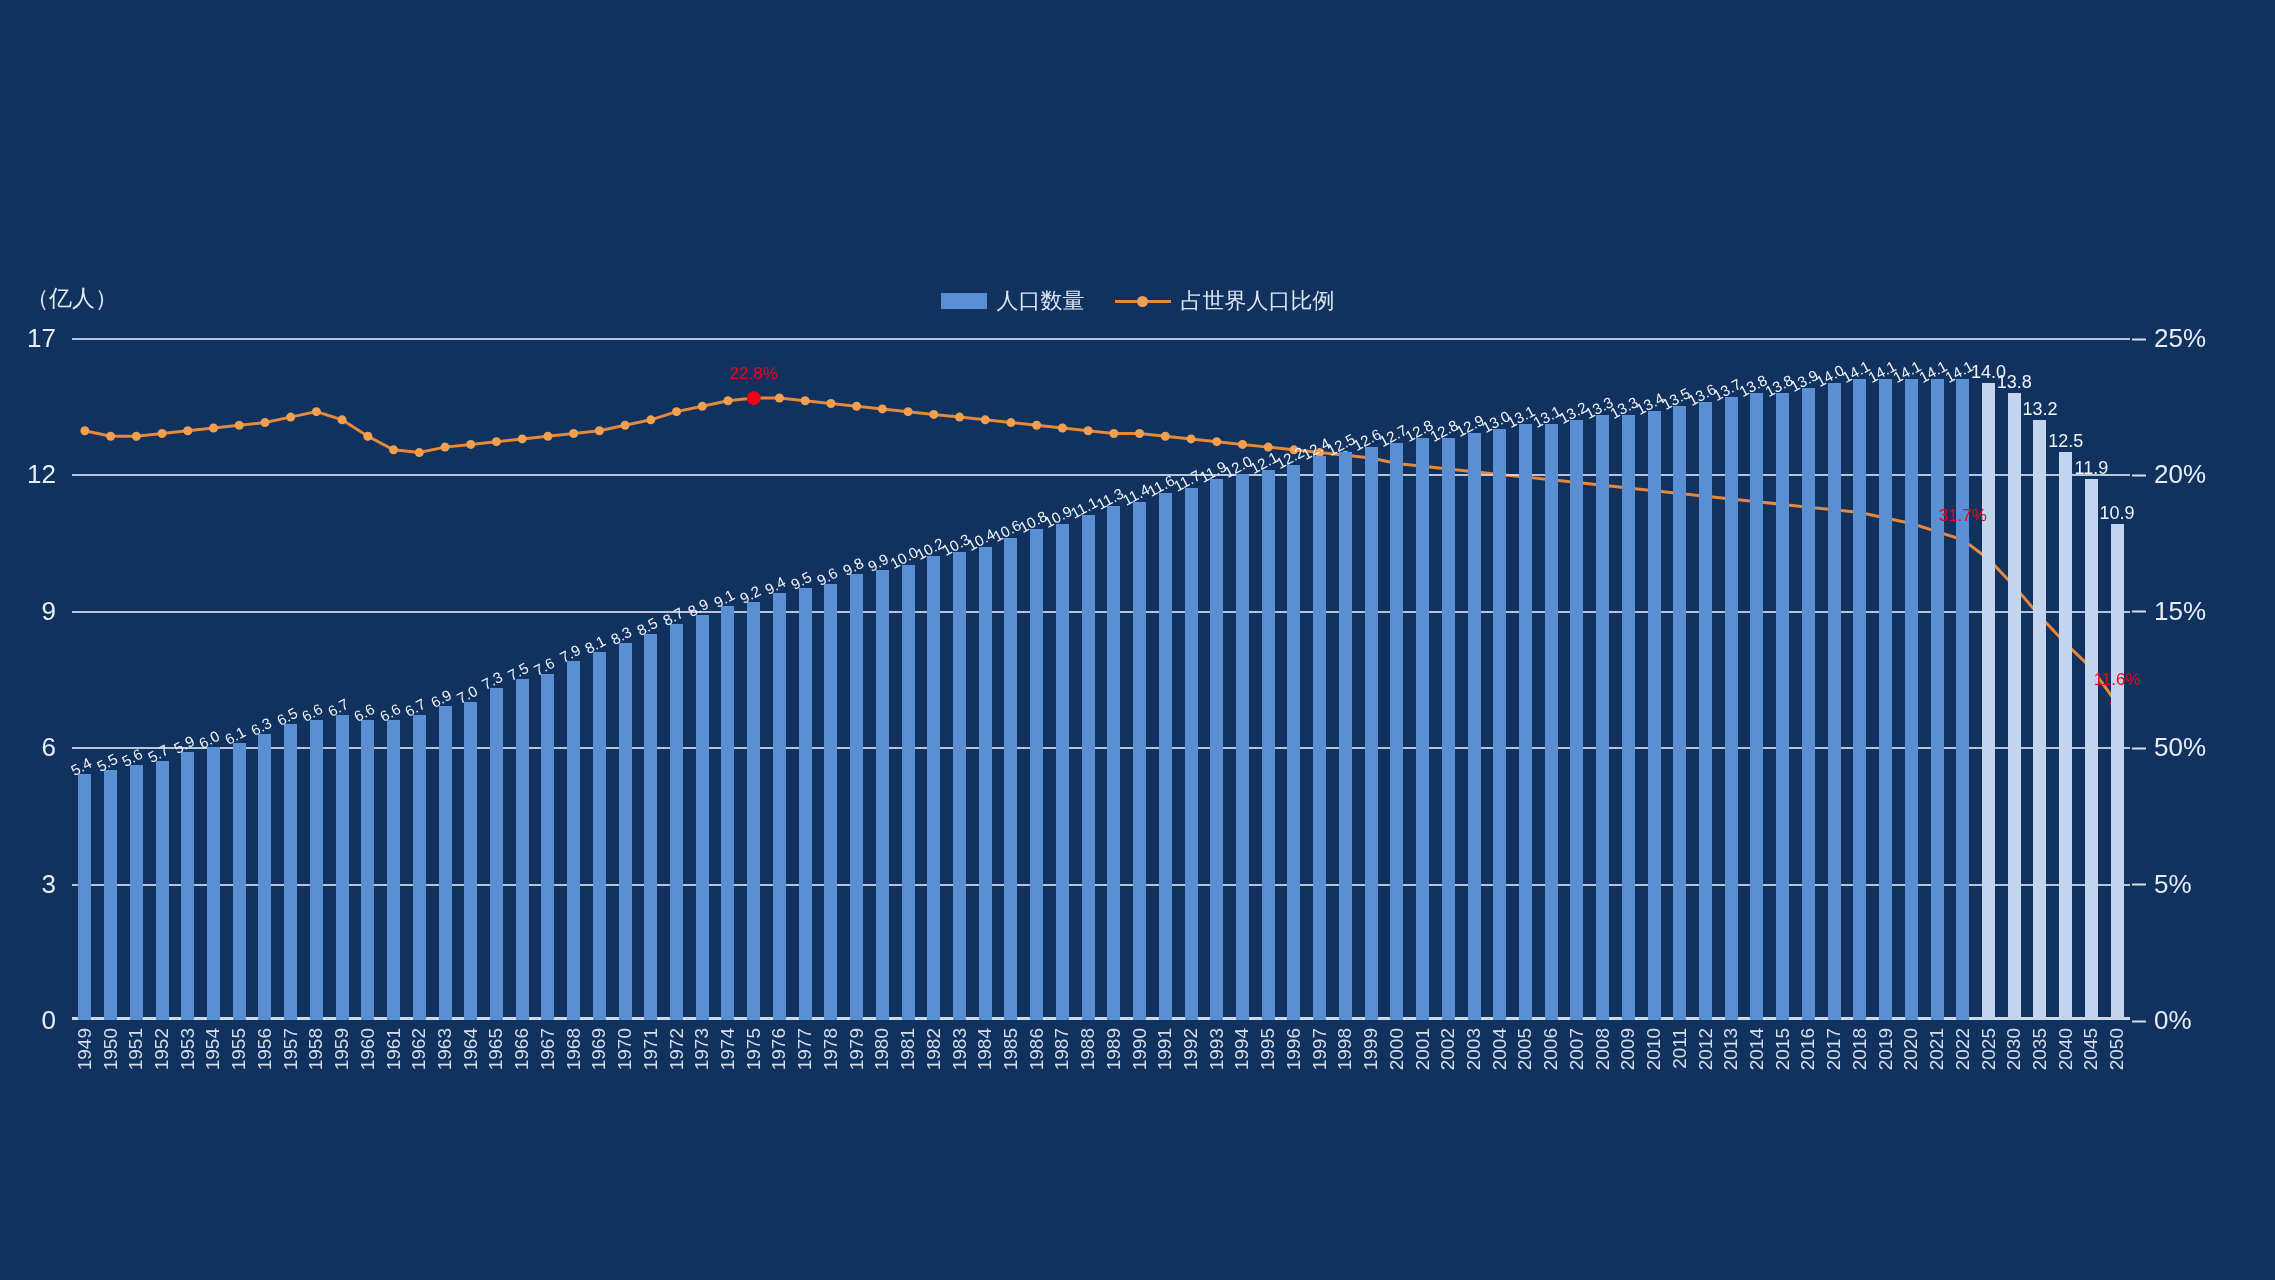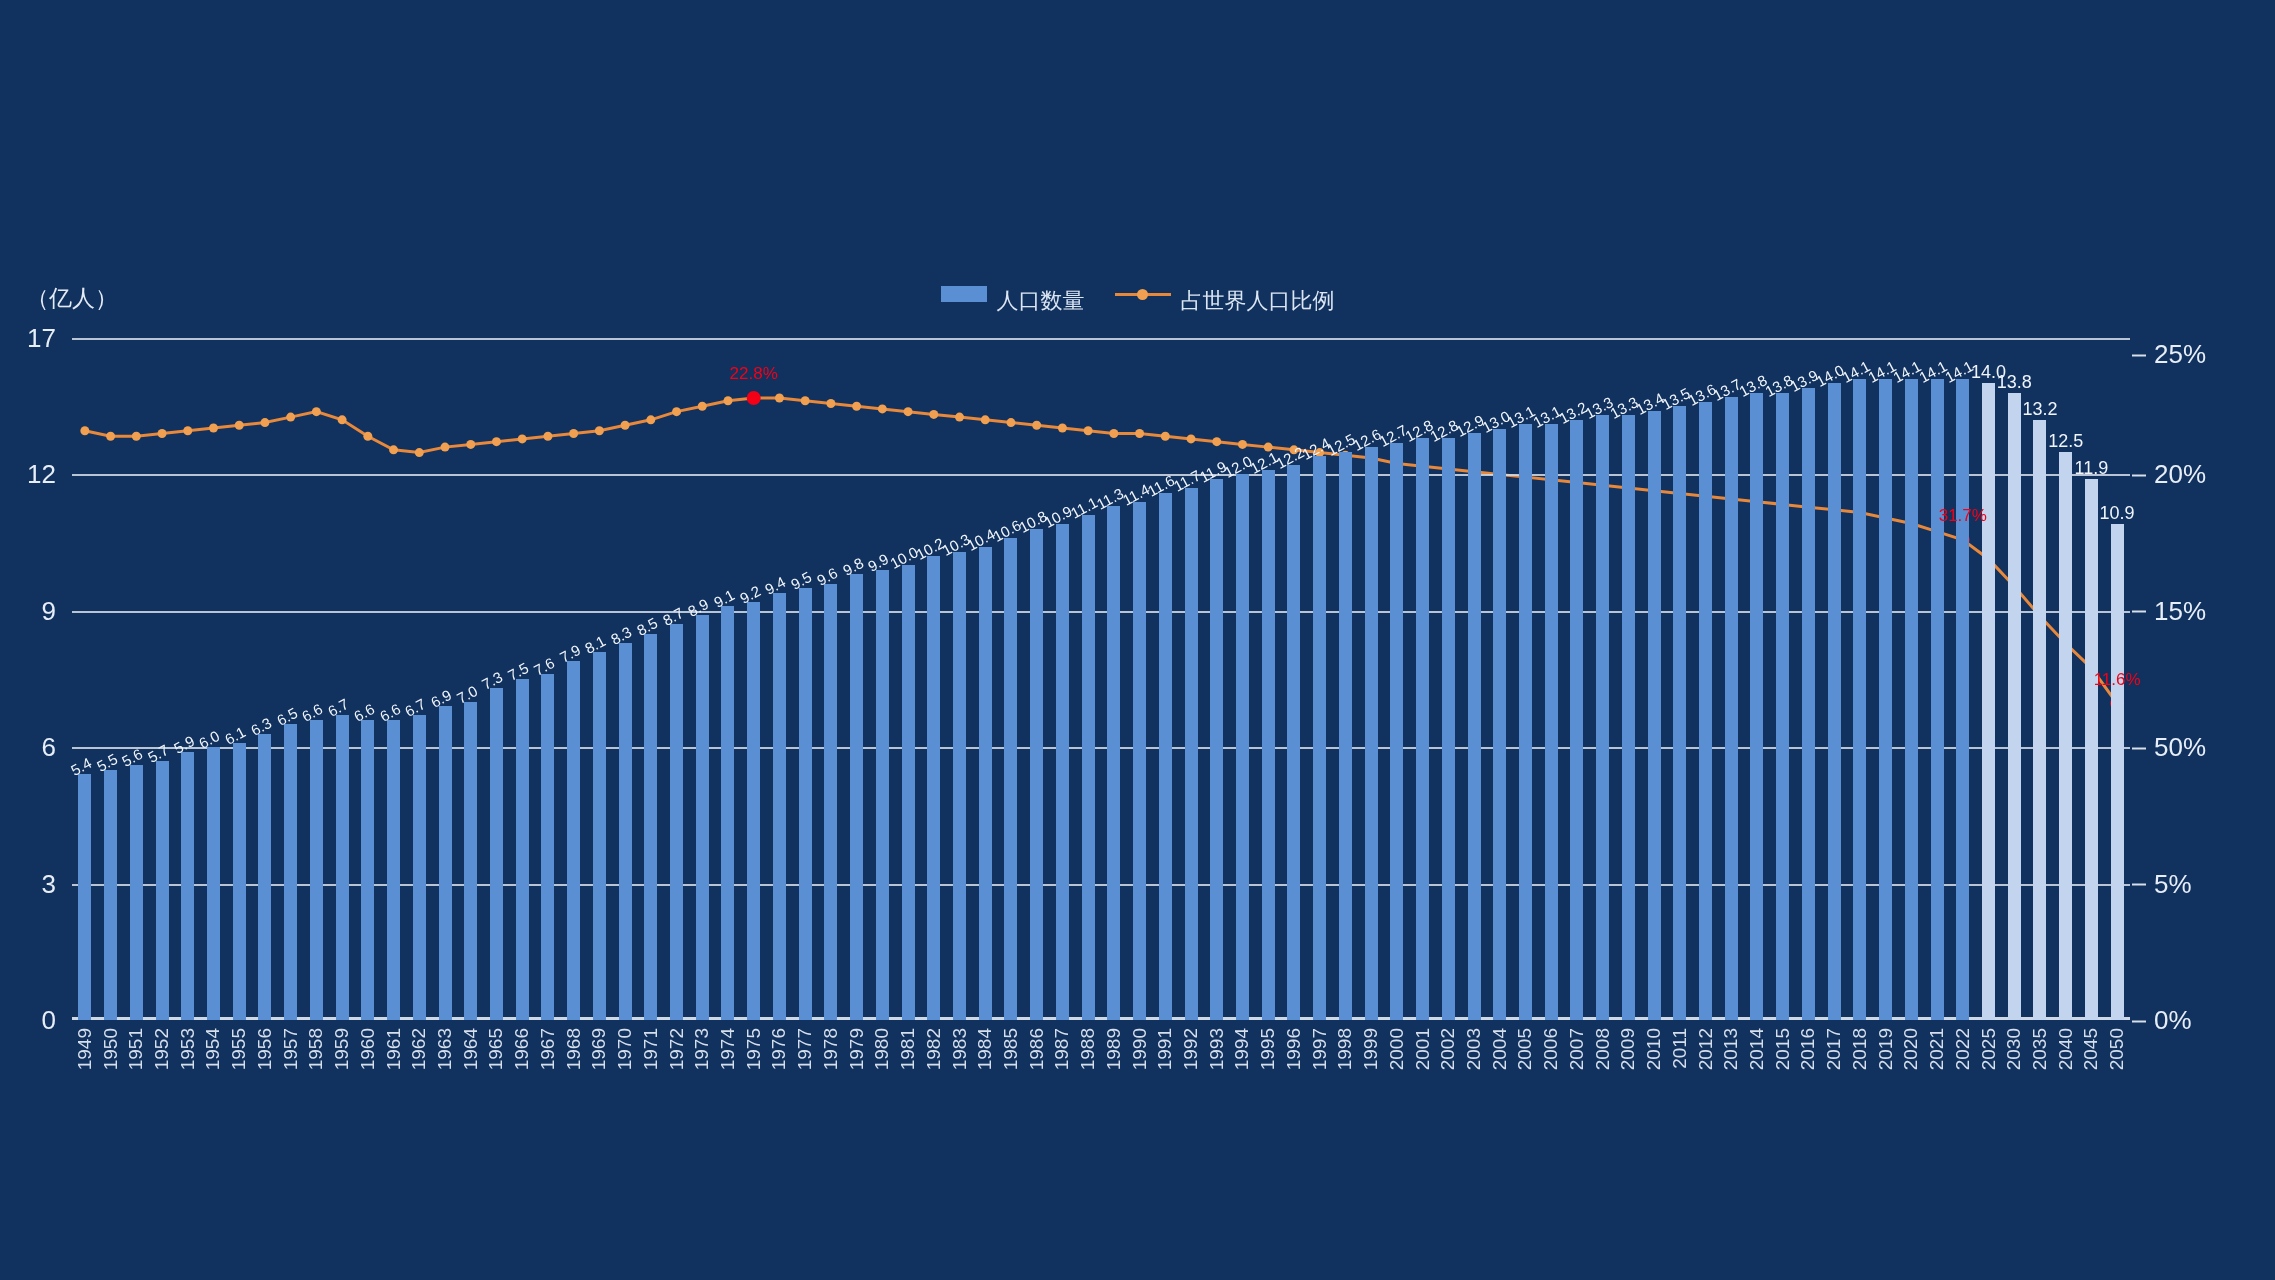--- a/index.html
+++ b/index.html
@@ -27,21 +27,21 @@
     position: absolute; left: 26px; top: 283px;
     color: #e3eaf4; font-size: 23px; white-space: nowrap;
   }
 
   
   .legend {
     position: absolute; top: 286px; left: 0; width: 100%;
     display: flex; justify-content: center; align-items: center; gap: 30px;
     pointer-events: none;
   }
-  .legend-item { display: flex; align-items: flex-start; gap: 10px; }
+  .legend-item { display: flex; align-items: center; gap: 10px; }
   .legend-swatch-bar { width: 46px; height: 16px; background: #5b8fd4; display: block; }
   .legend-swatch-line { position: relative; width: 56px; height: 16px; display: block; }
   .legend-swatch-line::before {
     content: ""; position: absolute; left: 0; top: 7px; width: 56px; height: 3px;
     background: #e8883a;
   }
   .legend-swatch-line::after {
     content: ""; position: absolute; left: 22px; top: 3px; width: 11px; height: 11px;
     border-radius: 50%; background: #f0a050;
   }
@@ -231,21 +231,21 @@
       <div class="ytick-left" style="top: 272.8px;">9</div>
       <div class="gridline" style="top: 136.4px;"></div>
       <div class="ytick-left" style="top: 136.4px;">12</div>
       <div class="gridline" style="top: 0px;"></div>
       <div class="ytick-left" style="top: 0px;">17</div>
       <div class="ytick-right" style="top: 682px;">0%</div>
       <div class="ytick-right" style="top: 545.6px;">5%</div>
       <div class="ytick-right" style="top: 409.2px;">50%</div>
       <div class="ytick-right" style="top: 272.8px;">15%</div>
       <div class="ytick-right" style="top: 136.4px;">20%</div>
-      <div class="ytick-right" style="top: 16px;">25%</div>
+      <div class="ytick-right" style="top: 0px;">25%</div>
       <div class="bar" style="left: 6.3625px; width: 13px; height: 245.52px;">
         <span class="bar-label">5.4</span>
       </div>
       <div class="bar" style="left: 32.0875px; width: 13px; height: 250.067px;">
         <span class="bar-label">5.5</span>
       </div>
       <div class="bar" style="left: 57.8125px; width: 13px; height: 254.613px;">
         <span class="bar-label">5.6</span>
       </div>
       <div class="bar" style="left: 83.5375px; width: 13px; height: 259.16px;">

